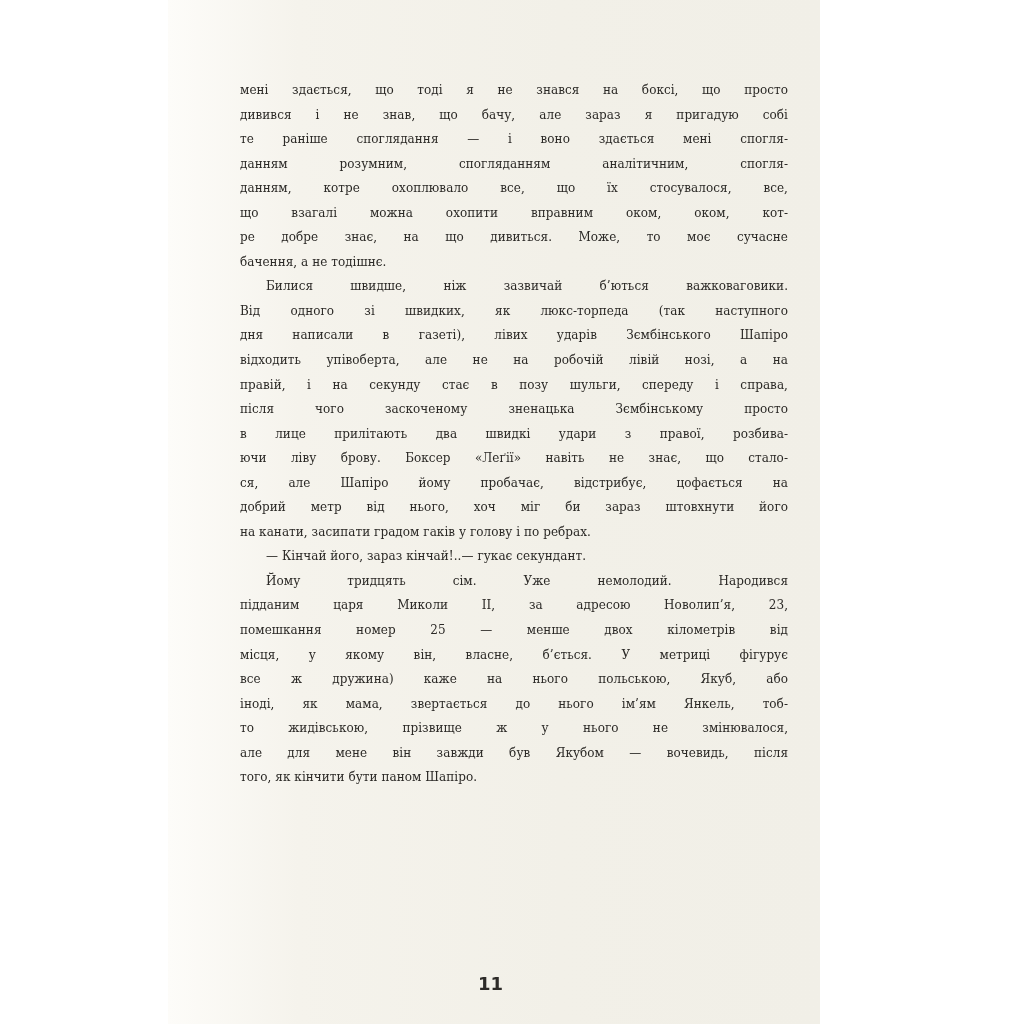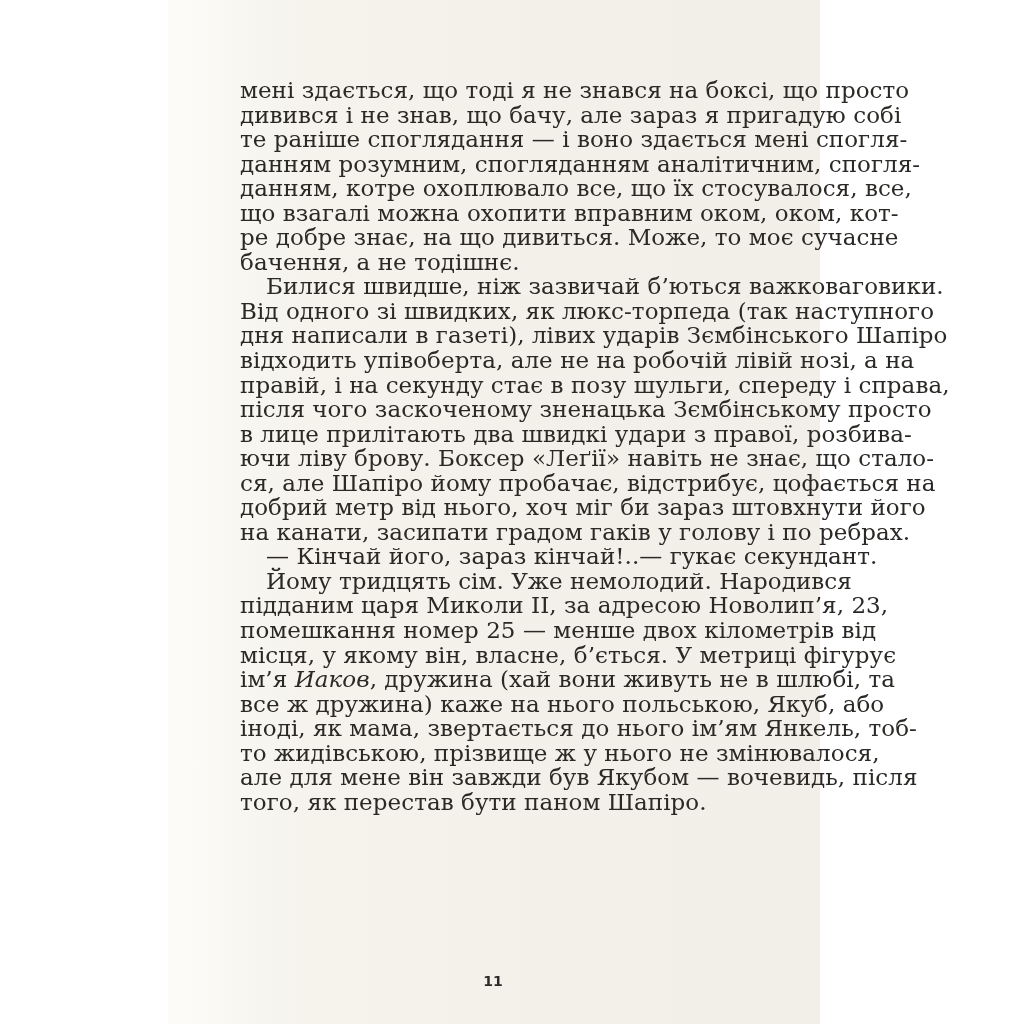--- a/index.html
+++ b/index.html
@@ -23,21 +23,21 @@
       width: 652px;
       height: 1024px;
       background: linear-gradient(90deg, #fdfcf9 0%, #f5f3ec 20%, #f2f0e8 60%, #f1efe7 100%);
     }
     .text-block {
       position: absolute;
       left: 240px;
       top: 78px;
       width: 548px;
       font-family: "DejaVu Serif", "Liberation Serif", serif;
-      font-size: 23px;
+      font-size: 12px;
       line-height: 24.55px;
       color: #2b2926;
       letter-spacing: 0.05px;
     }
     .line {
       display: block;
       white-space: nowrap;
       text-align: justify;
       text-align-last: justify;
       height: 24.55px;
@@ -50,24 +50,24 @@
       text-indent: 26px;
     }
     .line .it {
       font-style: italic;
     }
     .page-number {
       position: absolute;
       left: 478px;
       top: 973px;
       width: 30px;
-      text-align: center;
+      text-align: left;
       font-family: "DejaVu Sans", "Liberation Sans", sans-serif;
       font-weight: bold;
-      font-size: 14px;
+      font-size: 18px;
       color: #2d2b28;
     }
   </style>
 </head>
 <body>
 
 <div class="scan">
   <div class="page"></div>
 
   <div class="text-block" id="text-block">
@@ -95,23 +95,22 @@
         <span class="line last">на канати, засипати градом гаків у голову і по ребрах.</span>
       </div>
       <div class="paragraph">
         <span class="line indent last">— Кінчай його, зараз кінчай!..— гукає секундант.</span>
       </div>
       <div class="paragraph">
         <span class="line indent">Йому тридцять сім. Уже немолодий. Народився</span>
         <span class="line">підданим царя Миколи II, за адресою Новолип’я, 23,</span>
         <span class="line">помешкання номер 25 — менше двох кілометрів від</span>
         <span class="line">місця, у якому він, власне, б’ється. У метриці фігурує</span>
-        <span class="line">ім’я <span class="it">Иаков</span>, дружина (хай вони живуть не в шлюбі, та</span>
         <span class="line">все ж дружина) каже на нього польською, Якуб, або</span>
         <span class="line">іноді, як мама, звертається до нього ім’ям Янкель, тоб-</span>
         <span class="line">то жидівською, прізвище ж у нього не змінювалося,</span>
         <span class="line">але для мене він завжди був Якубом — вочевидь, після</span>
-        <span class="line last">того, як перестав бути паном Шапіро.</span>
+        <span class="line last">того, як кінчити бути паном Шапіро.</span>
       </div>
     </div>
 
   <div class="page-number">11</div>
 </div>
 
 </body></html>

